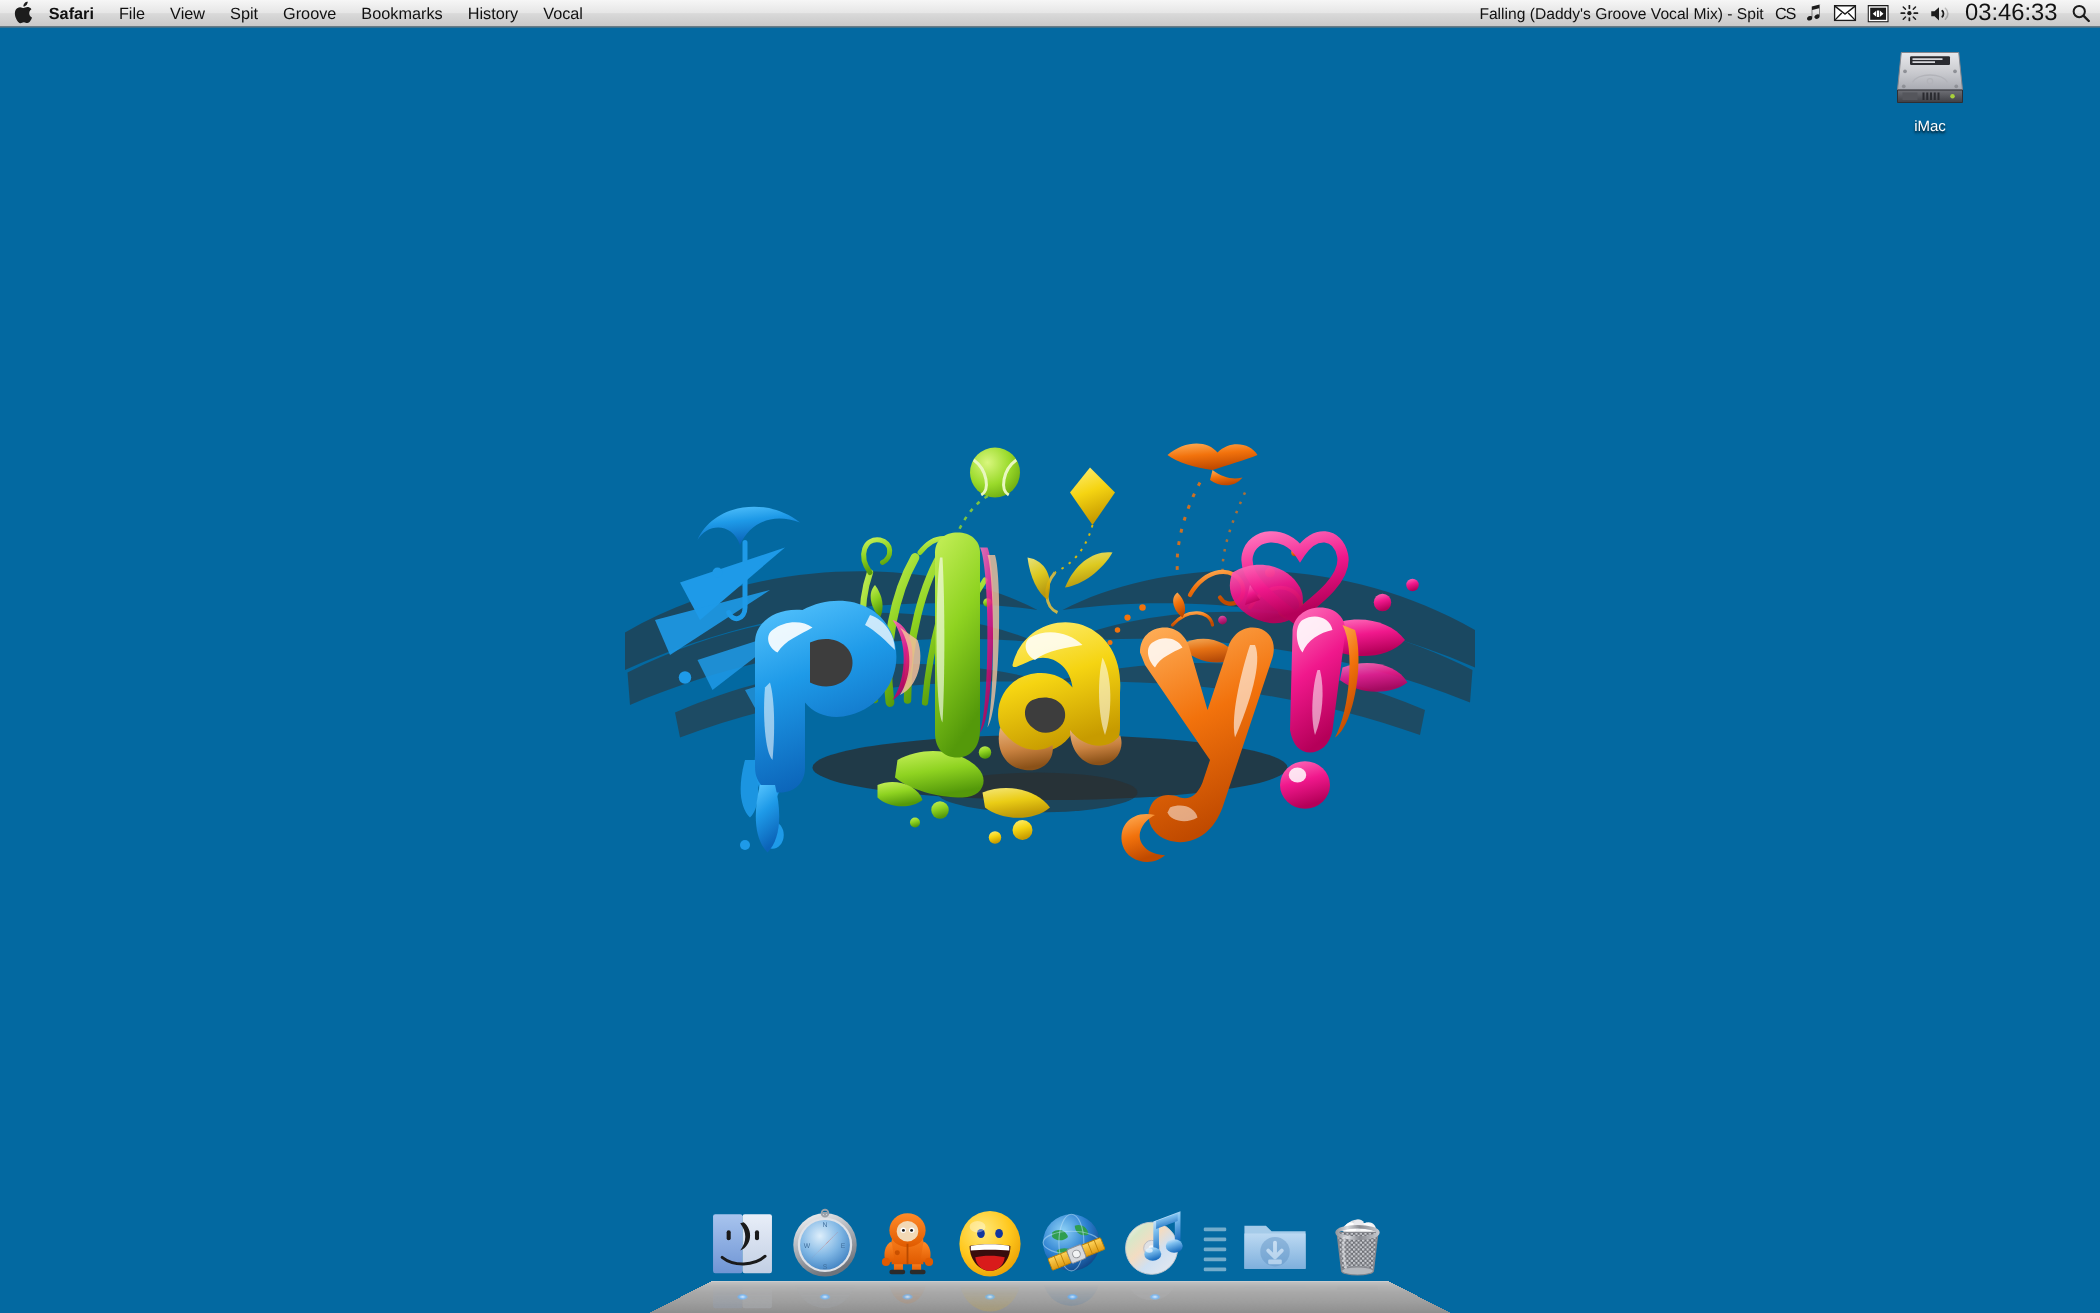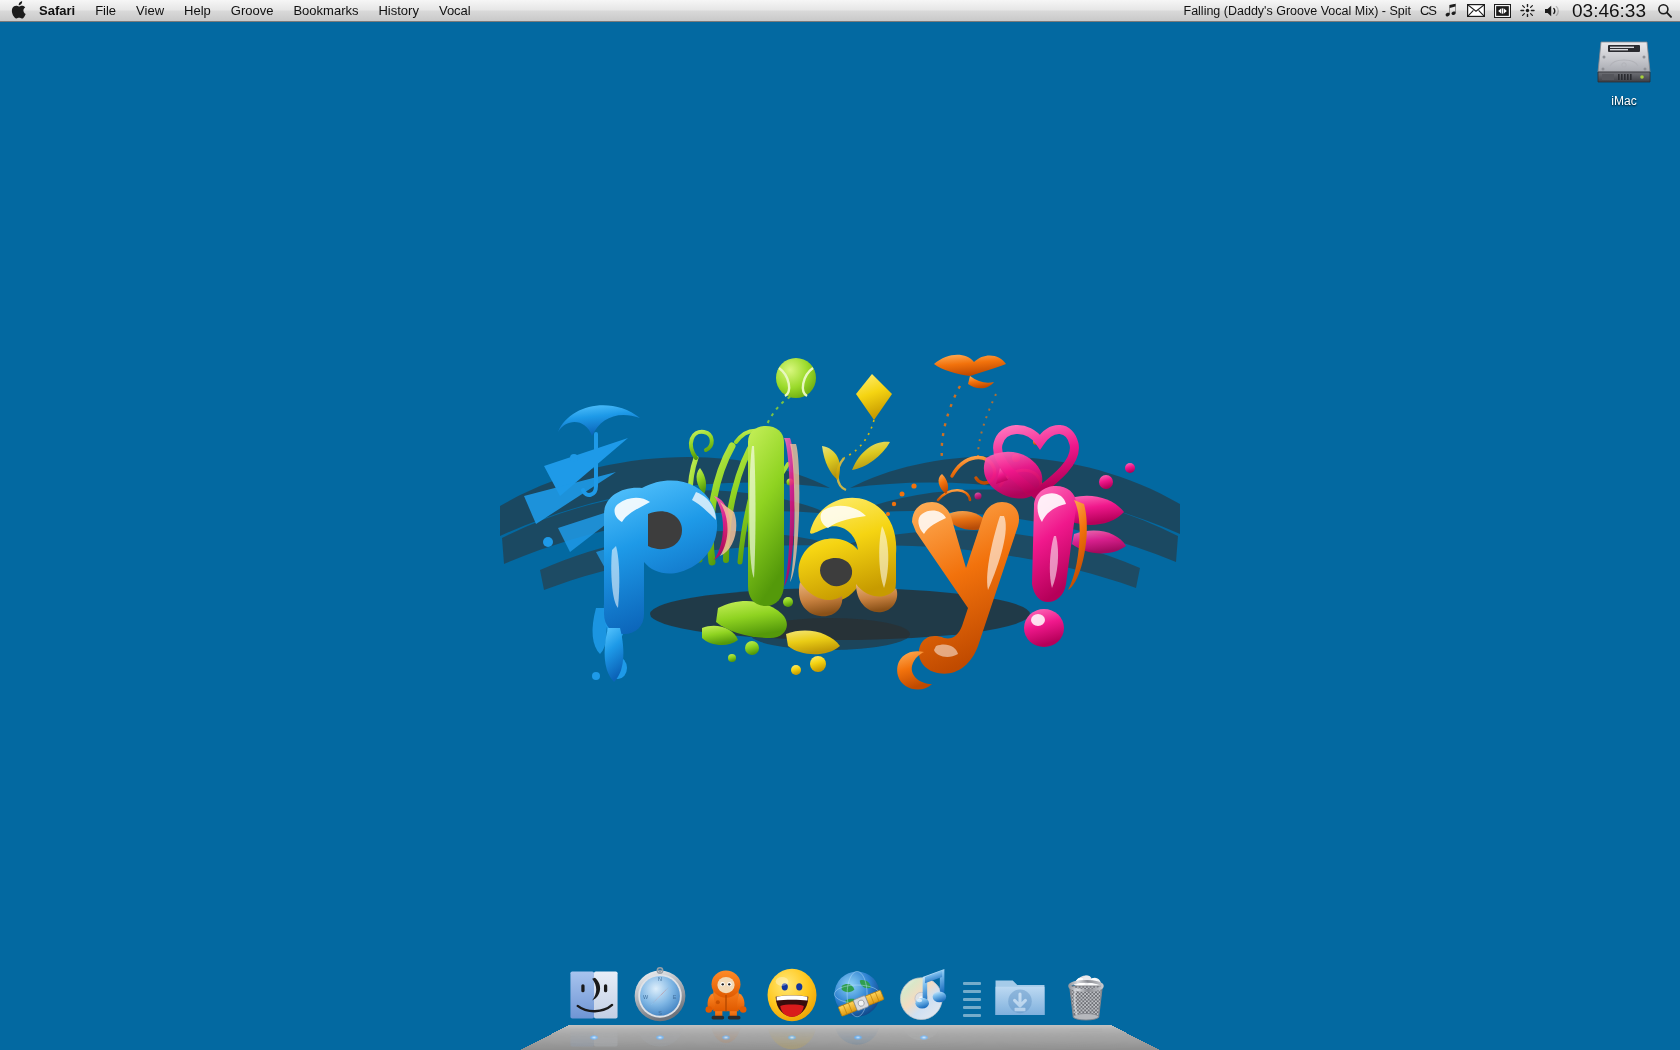--- a/index.html
+++ b/index.html
@@ -27,21 +27,21 @@
     margin-left:auto; display:flex; align-items:center;
     padding-right:8px; gap:9px; font-size:12.5px; color:#111;
   }
   #now-playing { white-space:nowrap; font-size:12.5px; }
   .status-ico { display:flex; align-items:center; justify-content:center; height:34px; }
   #cs-ico { font-size:13px; letter-spacing:-1px; font-family:"Liberation Sans", sans-serif; }
   #clock { font-size:19px; white-space:nowrap; padding:0 2px; }
 
   
   #drive-icon {
-    position:absolute; top:22px; left:1584px; width:80px; text-align:center; z-index:20;
+    position:absolute; top:22px; left:1504px; width:80px; text-align:center; z-index:20;
   }
   #drive-glyph { width:64px; height:64px; margin:6px auto 2px; position:relative; }
   #drive-label {
     font-size:12px; color:#ffffff; text-shadow:0 1px 2px rgba(0,0,0,.85);
     line-height:14px;
   }
 
   
   #wallpaper {
     position:absolute; left:0; top:22px; width:1680px; height:1028px;
@@ -95,21 +95,21 @@
   <div id="menubar">
     <div id="menu-left">
       <div id="apple-logo">
         <svg viewBox="0 0 20 24" width="17" height="20" aria-hidden="true">
           <path fill="#1c1c1c" d="M13.3 3.6c.72-.9 1.2-2.1 1.07-3.32-1.03.05-2.29.7-3.03 1.58-.67.78-1.25 2.02-1.1 3.2 1.16.09 2.34-.58 3.06-1.46zM14.36 5.6c-1.68-.1-3.1.95-3.9.95-.81 0-2.03-.9-3.34-.88-1.72.03-3.31 1-4.19 2.55-1.79 3.1-.46 7.7 1.28 10.22.85 1.24 1.87 2.63 3.2 2.58 1.28-.05 1.77-.83 3.32-.83 1.55 0 1.98.83 3.34.8 1.38-.02 2.25-1.26 3.09-2.5.97-1.43 1.37-2.82 1.4-2.89-.03-.01-2.68-1.03-2.71-4.09-.03-2.56 2.09-3.79 2.19-3.85-1.2-1.76-3.06-1.96-3.68-2.06z"></path>
         </svg>
       </div>
       <div class="menu-item bold">Safari</div>
       <div class="menu-item">File</div>
       <div class="menu-item">View</div>
-      <div class="menu-item">Help</div>
+      <div class="menu-item">Spit</div>
       <div class="menu-item">Groove</div>
       <div class="menu-item">Bookmarks</div>
       <div class="menu-item">History</div>
       <div class="menu-item">Vocal</div>
     </div>
 
     <div id="menu-right">
       <div id="now-playing">Falling (Daddy's Groove Vocal Mix) - Spit</div>
 
       <div id="cs-ico" class="status-ico">CS</div>

